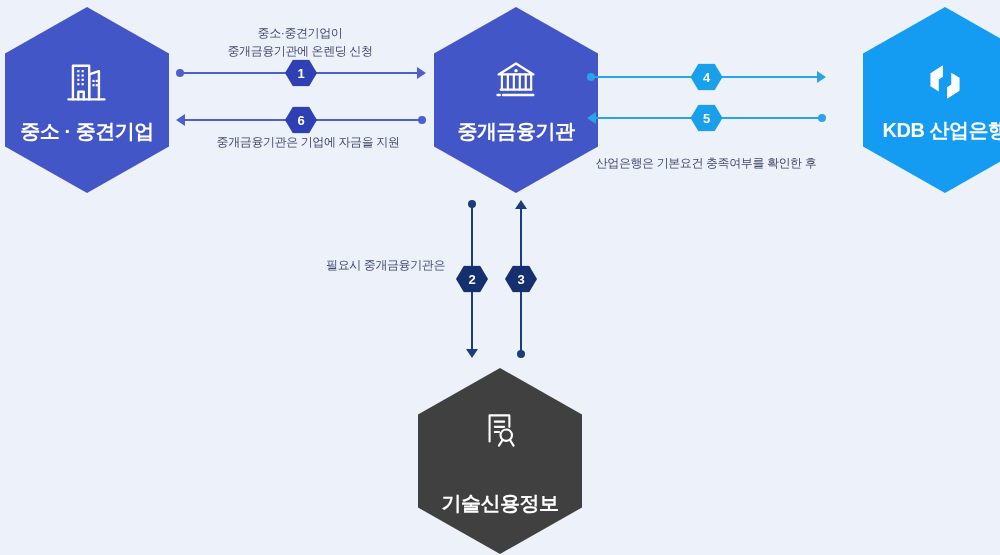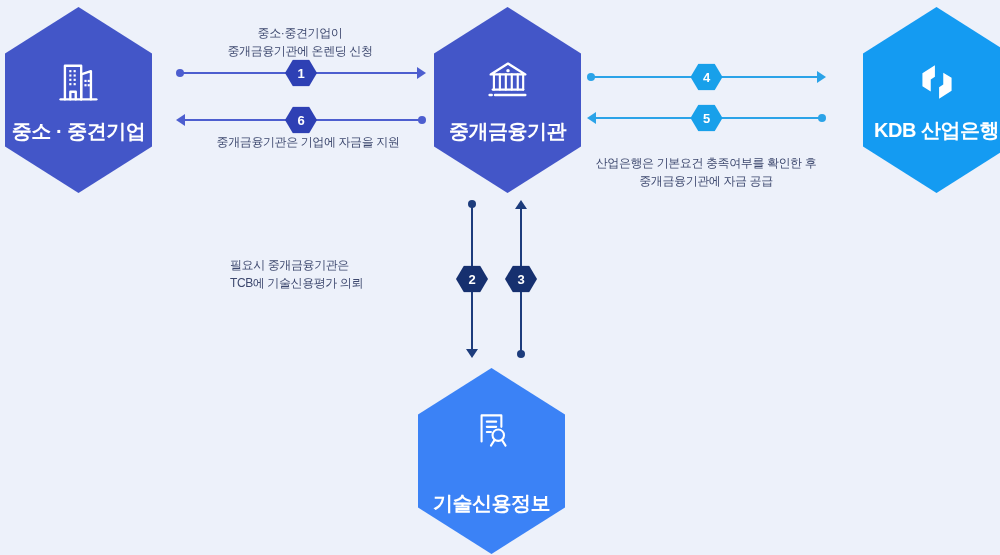--- a/index.html
+++ b/index.html
@@ -6,28 +6,28 @@
   .canvas{
     position:relative;
     width:1000px;height:555px;
     background:#edf1fa;
     font-family:"Liberation Sans","DejaVu Sans",sans-serif;
     overflow:hidden;
   }
   
   .hex{
     position:absolute;
-    width:147px;height:186px;
+    width:164px;height:186px;
     clip-path:polygon(50% 0,100% 25%,100% 75%,50% 100%,0 75%,0 25%);
     display:flex;flex-direction:column;align-items:center;justify-content:center;
     color:#fff;text-align:center;
   }
   .hex.primary{background:#4356c8;}
   .hex.kdb{background:#149bf2;}
-  .hex.navy{background:#3b82f6;gap:24px;}
+  .hex.navy{background:#404040;gap:24px;}
   .hex .icon{margin-bottom:10px;line-height:0;}
   .hex .title{font-size:20px;font-weight:bold;letter-spacing:-0.5px;line-height:26px;}
   
   .h-arrow{position:absolute;height:16px;}
   .h-arrow .line{position:absolute;top:7px;left:4px;right:4px;height:2px;}
   .h-arrow .dot{position:absolute;top:4px;width:8px;height:8px;border-radius:50%;}
   .h-arrow .head{position:absolute;top:2px;width:0;height:0;border-top:6px solid transparent;border-bottom:6px solid transparent;}
   .h-arrow.dir-right .dot{left:0;}
   .h-arrow.dir-right .head{right:0;border-left-width:9px;border-left-style:solid;}
   .h-arrow.dir-left .dot{right:0;}
@@ -62,21 +62,21 @@
   .badge.b-blue{background:#2e40b4;}
   .badge.b-cyan{background:#18a0ea;}
   .badge.b-navy{background:#16306f;}
   
   .flow-label{
     position:absolute;
     font-size:12px;line-height:18px;letter-spacing:-0.4px;
     color:#3d486e;font-weight:500;
   }
   .t-center{text-align:center;}
-  .t-right{}
+  .t-right{text-align:right;}
   .t-left{text-align:left;}
 </style>
 </head>
 <body>
 
 <div class="canvas">
 
   <div class="hex primary" style="left:5px;top:7px;">
     <span class="icon">
       <svg width="52" height="52" viewBox="0 0 48 48" fill="none" stroke="#fff" stroke-width="2.2" stroke-linecap="round" stroke-linejoin="round">
@@ -168,26 +168,24 @@
   </div>
 
   <div class="h-arrow dir-left cyanline" style="left:587px;top:110px;width:239px;">
     <span class="line"></span>
     <span class="dot"></span>
     <span class="head"></span>
     <span class="badge b-cyan">5</span>
   </div>
   <div class="flow-label t-center" style="left:572px;top:131px;width:268px;margin-top:23px;">
     <div>산업은행은 기본요건 충족여부를 확인한 후</div>
-    <div>중개금융기관에 자금 공급</div>
   </div>
 
   <div class="flow-label t-right" style="left:230px;top:256px;width:215px;">
     <div>필요시 중개금융기관은</div>
-    <div>TCB에 기술신용평가 의뢰</div>
   </div>
   <div class="v-arrow dir-down" style="left:464px;top:200px;height:158px;">
     <span class="line"></span>
     <span class="dot"></span>
     <span class="head"></span>
     <span class="badge b-navy">2</span>
   </div>
 
   <div class="v-arrow dir-up" style="left:513px;top:200px;height:158px;">
     <span class="line"></span>

